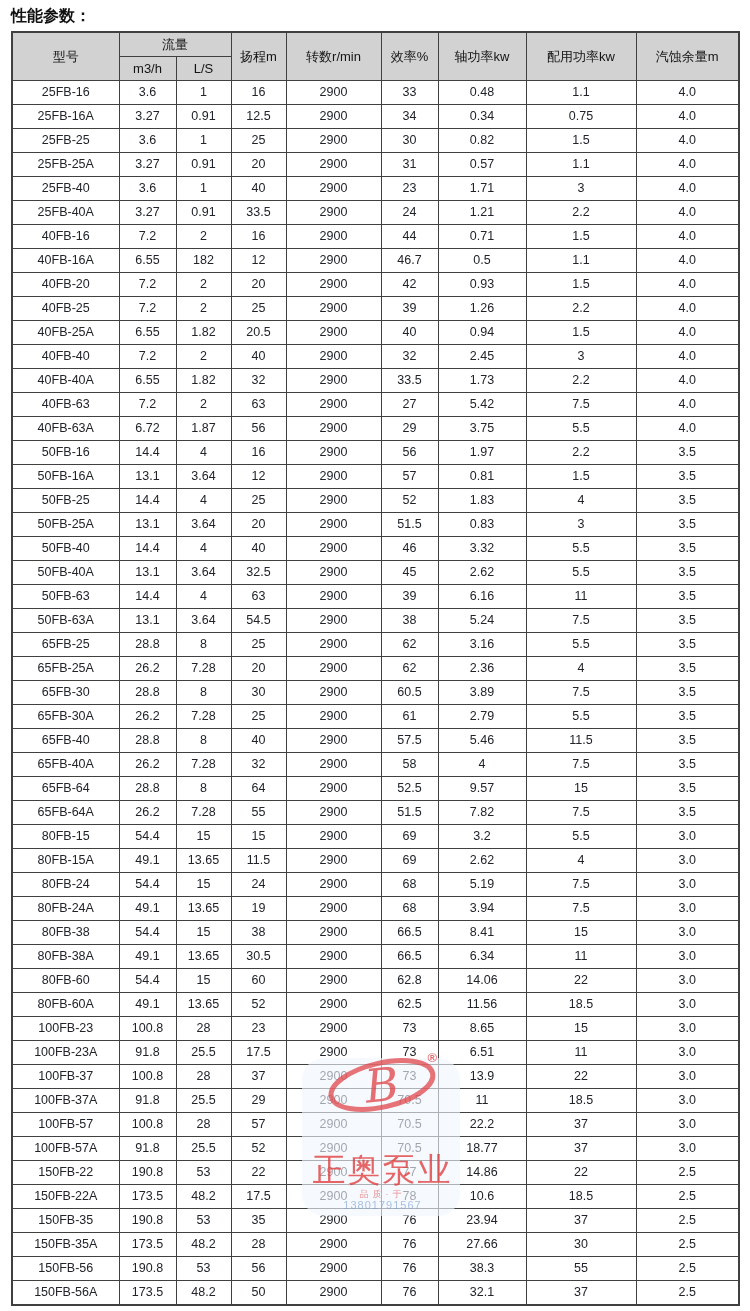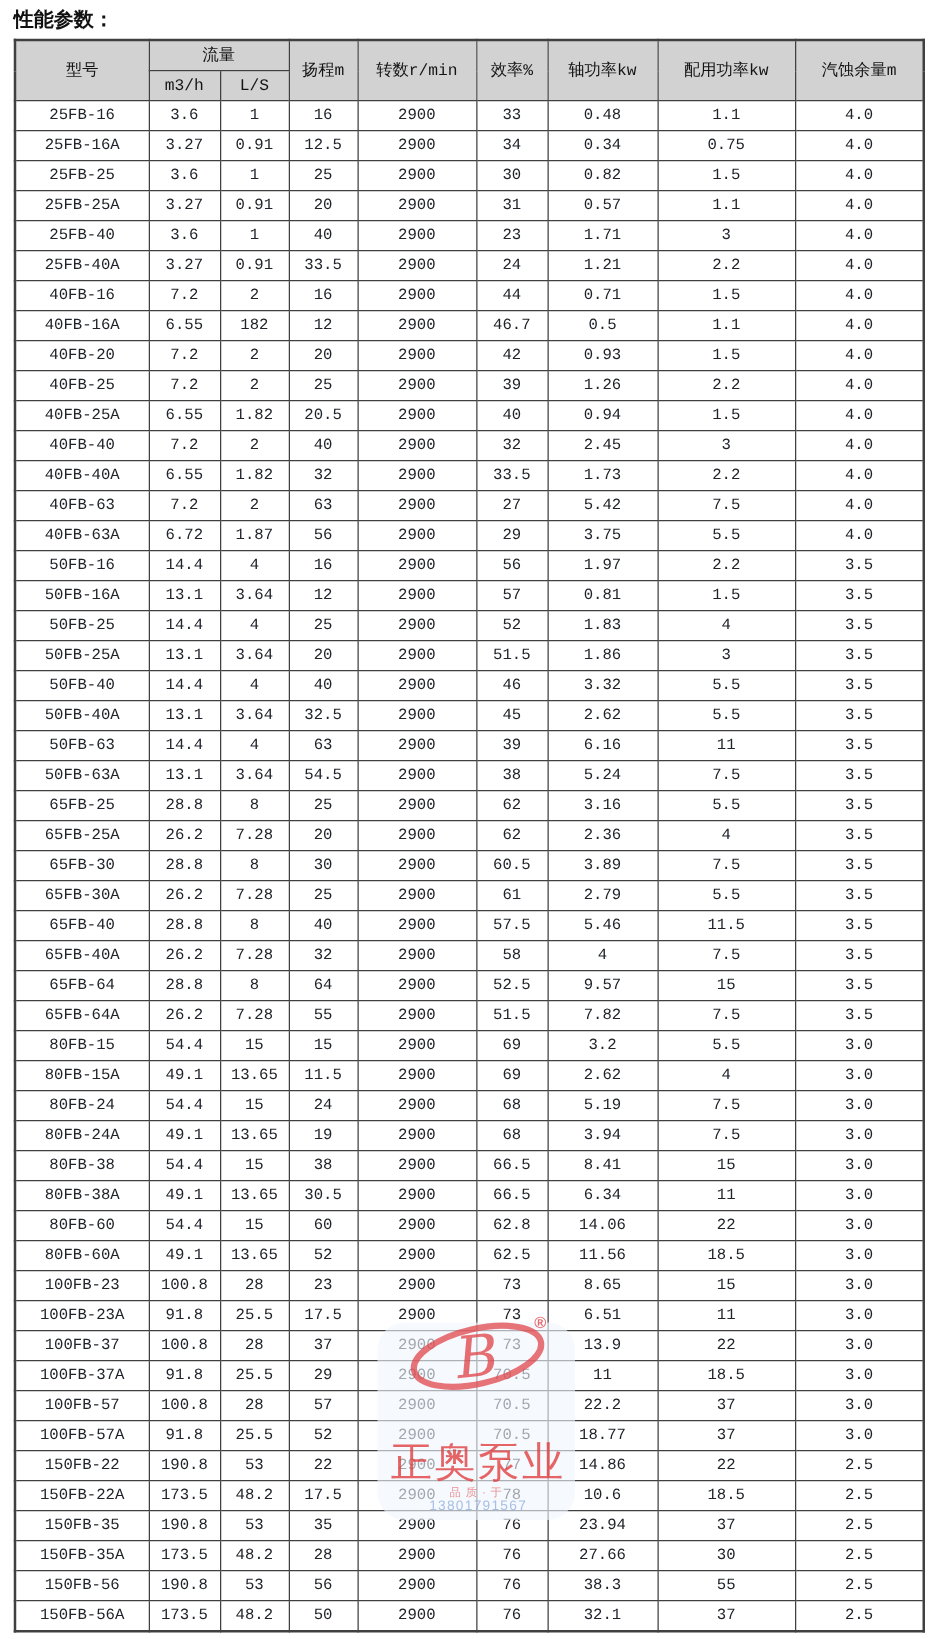--- a/index.html
+++ b/index.html
@@ -9,21 +9,20 @@
     color:#1a1a1a;overflow:hidden;
   }
   .page-title{
     position:absolute;left:11px;top:6px;
     font-size:16px;font-weight:bold;color:#111;
   }
   table.spec{
     position:absolute;left:11px;top:31px;width:727px;
     border-collapse:collapse;table-layout:fixed;
     border:2px solid #404040;
-    font-family:Liberation Mono, monospace;
   }
   table.spec th, table.spec td{
     border:1px solid #404040;
     text-align:center;vertical-align:middle;
     padding:0;height:23px;
     font-size:12.5px;line-height:1;
     overflow:hidden;white-space:nowrap;
   }
   table.spec thead th{
     background:#d2d2d2;font-weight:normal;font-size:13px;color:#141414;
@@ -306,21 +305,21 @@
         <td>4</td>
         <td>3.5</td>
       </tr>
       <tr>
         <td>50FB-25A</td>
         <td>13.1</td>
         <td>3.64</td>
         <td>20</td>
         <td>2900</td>
         <td>51.5</td>
-        <td>1.86</td>
+        <td>0.83</td>
         <td>3</td>
         <td>3.5</td>
       </tr>
       <tr>
         <td>50FB-40</td>
         <td>14.4</td>
         <td>4</td>
         <td>40</td>
         <td>2900</td>
         <td>46</td>

